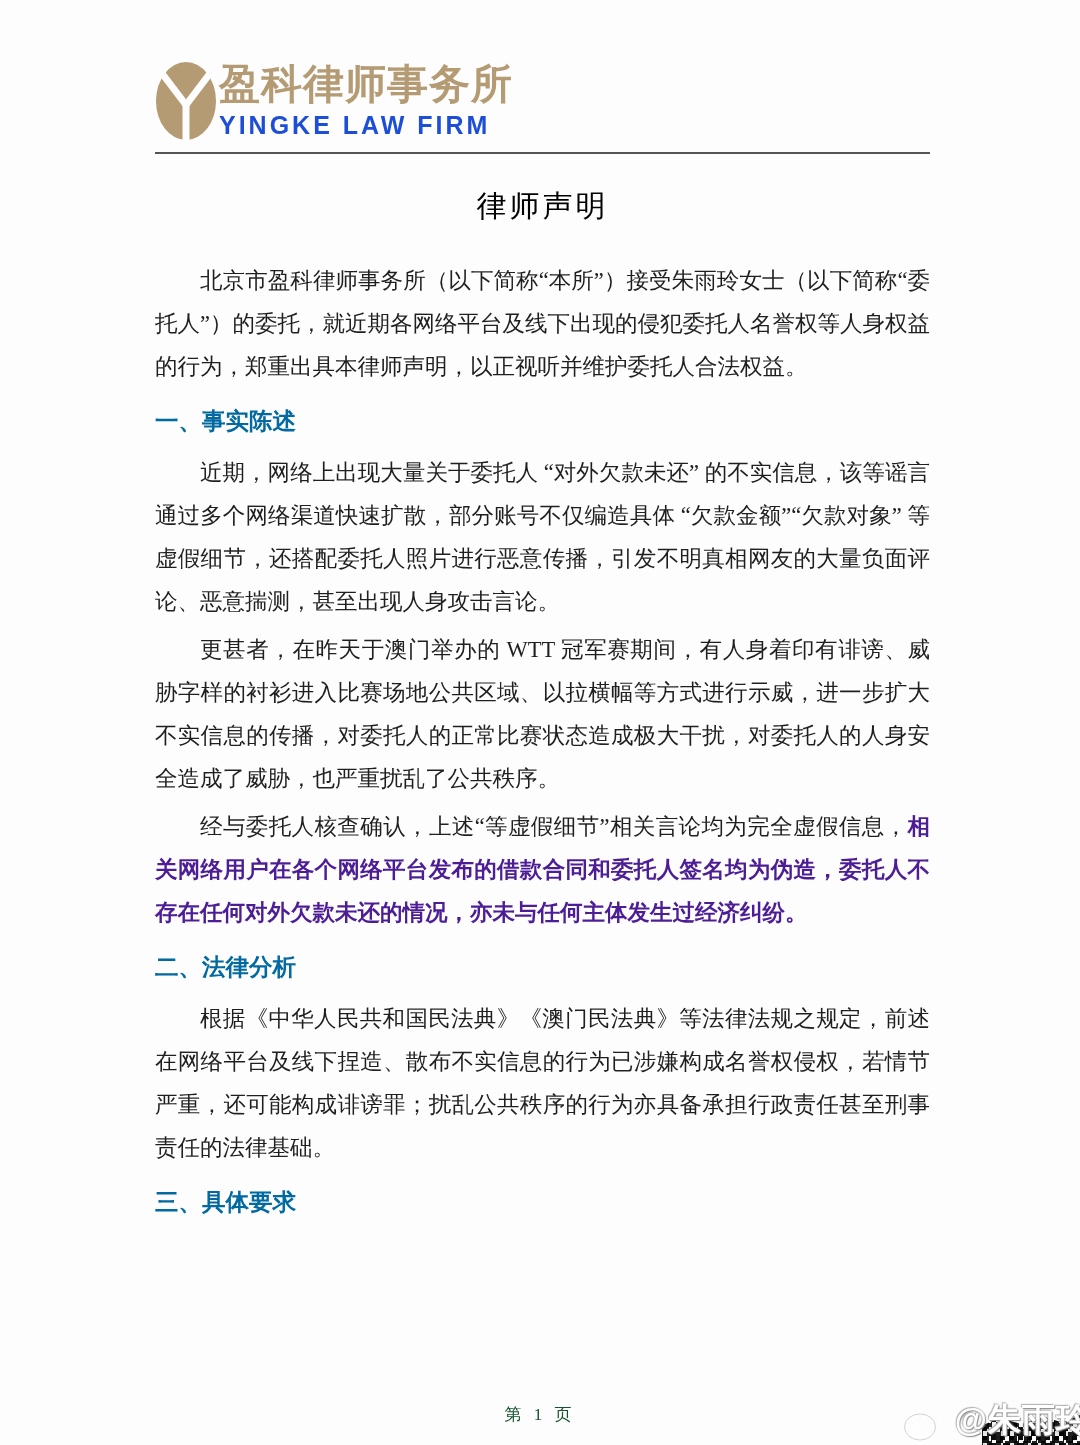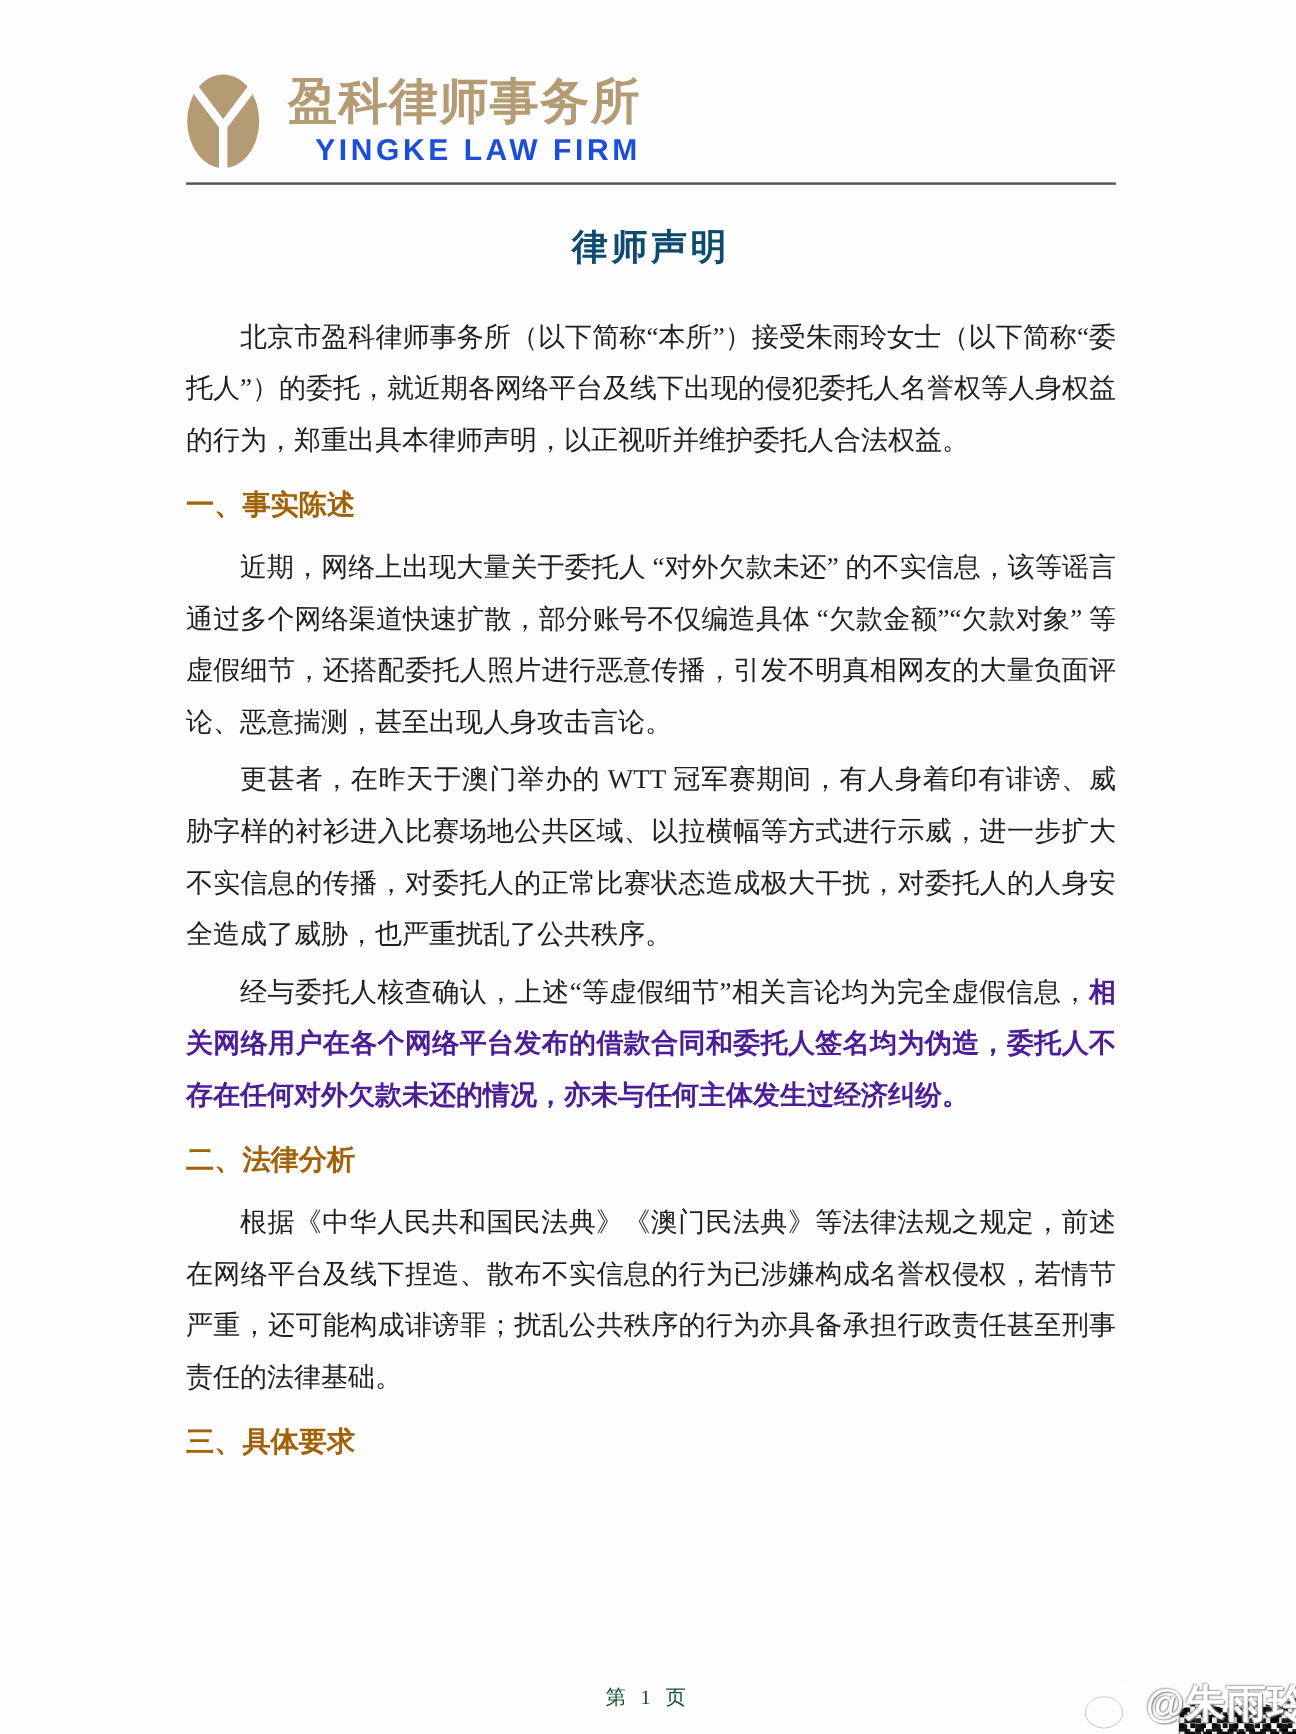--- a/index.html
+++ b/index.html
@@ -18,21 +18,21 @@
     position:relative;
   }
   
   .letterhead{
     display:flex;
     justify-content:space-between;
     align-items:flex-start;
     border-bottom:2px solid #555;
     padding-bottom:10px;
   }
-  .brand{display:flex;align-items:center;gap:23px;text-align:right;}
+  .brand{display:flex;align-items:center;gap:2px;}
   .logo-mark{display:inline-block;line-height:0;}
   .brand-text{display:flex;flex-direction:column;}
   .brand-cn{
     font-family:"Liberation Sans","DejaVu Sans",sans-serif;
     font-size:41px;font-weight:700;color:#b49b73;letter-spacing:1px;line-height:1.1;
   }
   .brand-en{
     font-family:"Liberation Sans","DejaVu Sans",sans-serif;
     font-size:25px;font-weight:700;color:#1d4ed8;letter-spacing:3px;margin-top:3px;
   }
@@ -43,32 +43,32 @@
   }
   .contact-line{text-align:justify;}
   .contact a.link{
     color:#3234c8;text-decoration:underline;
     font-family:"Liberation Mono","DejaVu Sans Mono",monospace;
     font-size:16px;letter-spacing:1px;
   }
   
   .doc-title{
     text-align:center;
-    font-size:30px;font-weight:700;letter-spacing:3px;
-    margin:32px 0 0;color:#0c4a6e;
+    font-size:30px;font-weight:400;letter-spacing:3px;
+    margin:32px 0 0;color:#000000;
   }
   .para{
     font-size:22.5px;line-height:43px;
     text-align:justify;
     margin:0 0 5px;color:#1f1f1f;
   }
   .indent{text-indent:2em;}
   .intro{margin-top:32px;}
   .sec-heading{
-    font-size:23.5px;font-weight:700;color:#a16207;
+    font-size:23.5px;font-weight:700;color:#0369a1;
     margin:12px 0 8px;line-height:43px;
   }
   .bold-run{font-weight:700;color:#4c1d95;}
   
   .footer{
     position:absolute;left:0;right:0;bottom:16px;
     height:26px;text-align:center;
     font-size:17px;color:#14532d;letter-spacing:4px;
   }
   

